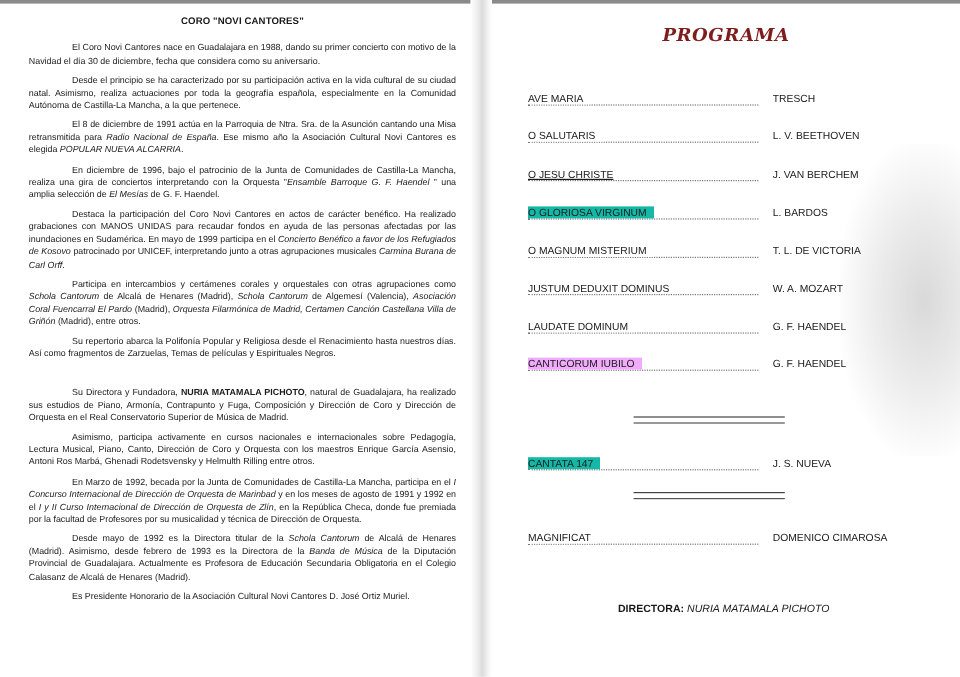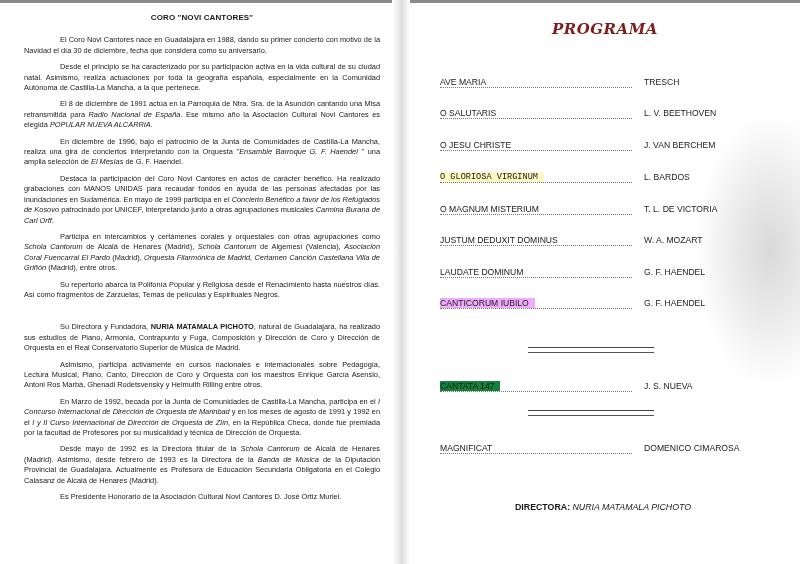--- a/index.html
+++ b/index.html
@@ -82,26 +82,26 @@
         <span class="piece" style="background: rgb(255, 255, 255); padding-right: 6px;">AVE MARIA</span>
         <span class="composer">TRESCH</span>
       </div>
       <div class="prog-row" style="top: 108px;">
         <div class="dots"></div>
         <span class="piece" style="background: rgb(255, 255, 255); padding-right: 6px;">O SALUTARIS</span>
         <span class="composer">L. V. BEETHOVEN</span>
       </div>
       <div class="prog-row" style="top: 140px;">
         <div class="dots"></div>
-        <span class="piece" style="background: rgb(255, 255, 255); padding-right: 6px;">O JESU CHRISTE</span>
+        <span class="piece" style="background: rgb(255, 255, 255); padding-right: 6px; text-decoration: underline;">O JESU CHRISTE</span>
         <span class="composer">J. VAN BERCHEM</span>
       </div>
       <div class="prog-row" style="top: 172px;">
         <div class="dots"></div>
-        <span class="piece" style="background: #fef9c3; padding-right: 6px; font-family: Liberation Mono, monospace;">O GLORIOSA VIRGINUM</span>
+        <span class="piece" style="background: #14b8a6; padding-right: 6px;">O GLORIOSA VIRGINUM</span>
         <span class="composer">L. BARDOS</span>
       </div>
       <div class="prog-row" style="top: 204px;">
         <div class="dots"></div>
         <span class="piece" style="background: rgb(255, 255, 255); padding-right: 6px;">O MAGNUM MISTERIUM</span>
         <span class="composer">T. L. DE VICTORIA</span>
       </div>
       <div class="prog-row" style="top: 235px;">
         <div class="dots"></div>
         <span class="piece" style="background: rgb(255, 255, 255); padding-right: 6px;">JUSTUM DEDUXIT DOMINUS</span>
@@ -112,21 +112,21 @@
         <span class="piece" style="background: rgb(255, 255, 255); padding-right: 6px;">LAUDATE DOMINUM</span>
         <span class="composer">G. F. HAENDEL</span>
       </div>
       <div class="prog-row" style="top: 298px;">
         <div class="dots"></div>
         <span class="piece" style="background: #f0abfc; padding-right: 6px;">CANTICORUM IUBILO</span>
         <span class="composer">G. F. HAENDEL</span>
       </div>
       <div class="prog-row" style="top: 381px;">
         <div class="dots"></div>
-        <span class="piece" style="background: #15803d; padding-right: 6px;">CANTATA 147</span>
+        <span class="piece" style="background: #14b8a6; padding-right: 6px;">CANTATA 147</span>
         <span class="composer">J. S. NUEVA</span>
       </div>
       <div class="prog-row" style="top: 443px;">
         <div class="dots"></div>
         <span class="piece" style="background: rgb(255, 255, 255); padding-right: 6px;">MAGNIFICAT</span>
         <span class="composer">DOMENICO CIMAROSA</span>
       </div>
     </div>
   <div class="divider" style="top:347px"></div>
   <div class="divider" style="top:410px"></div>

